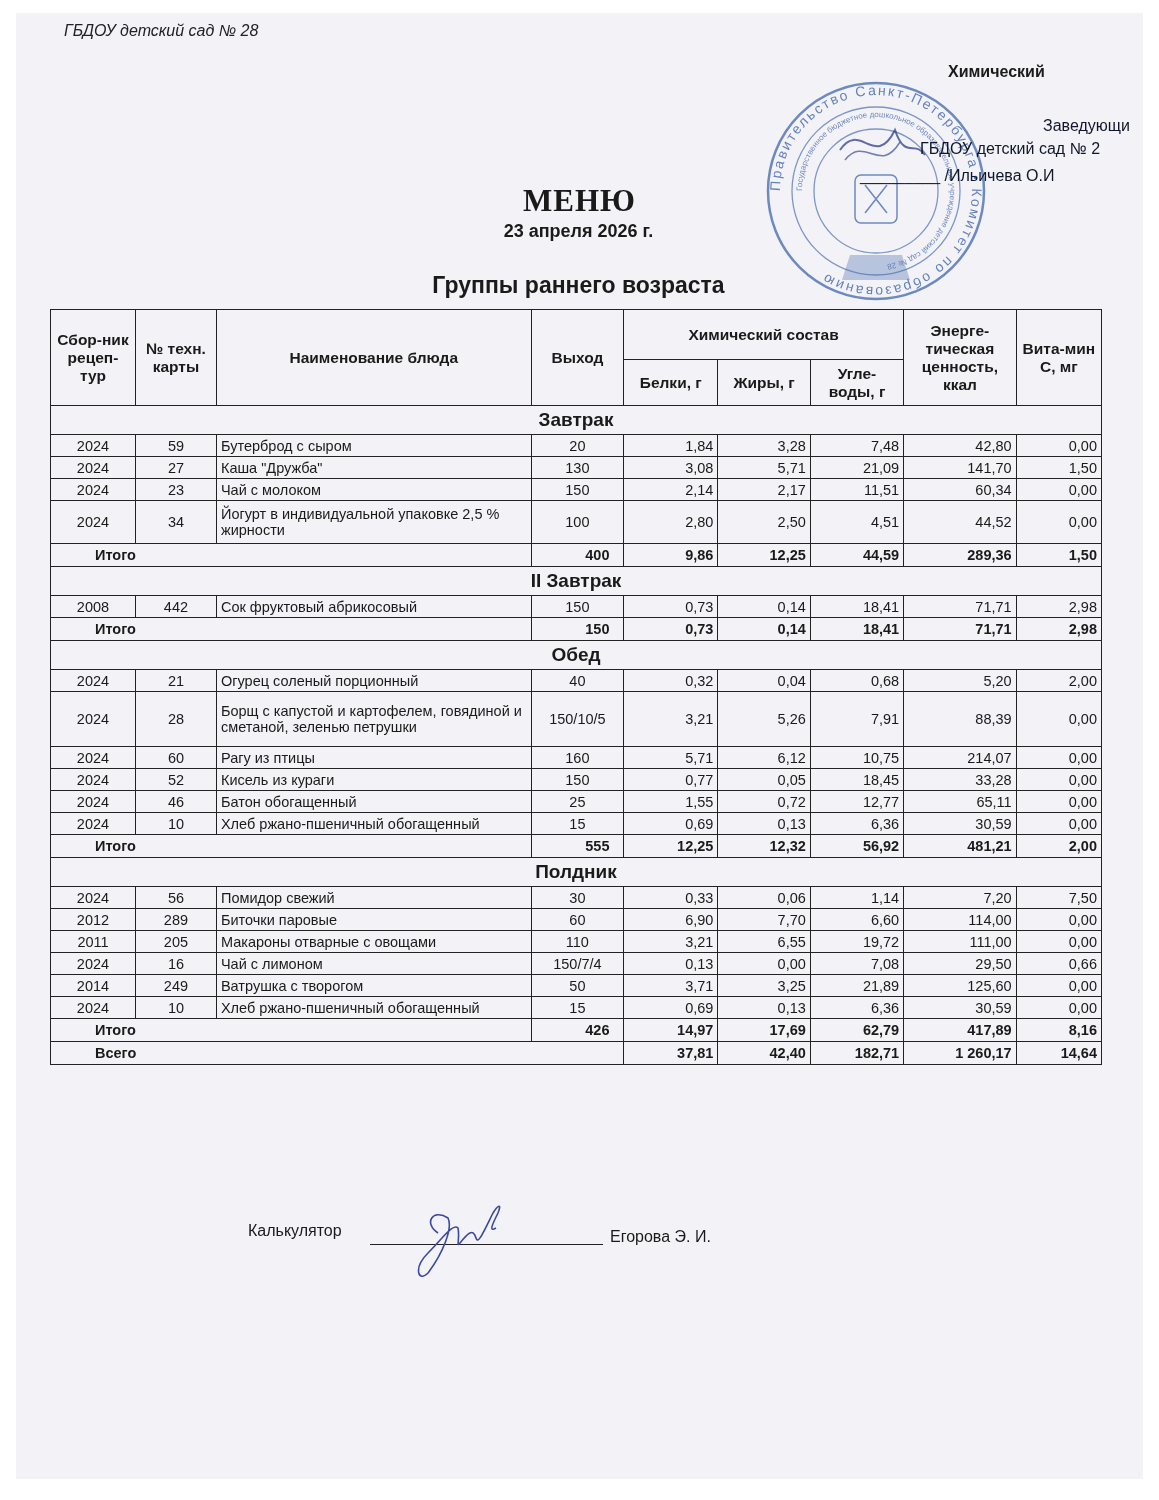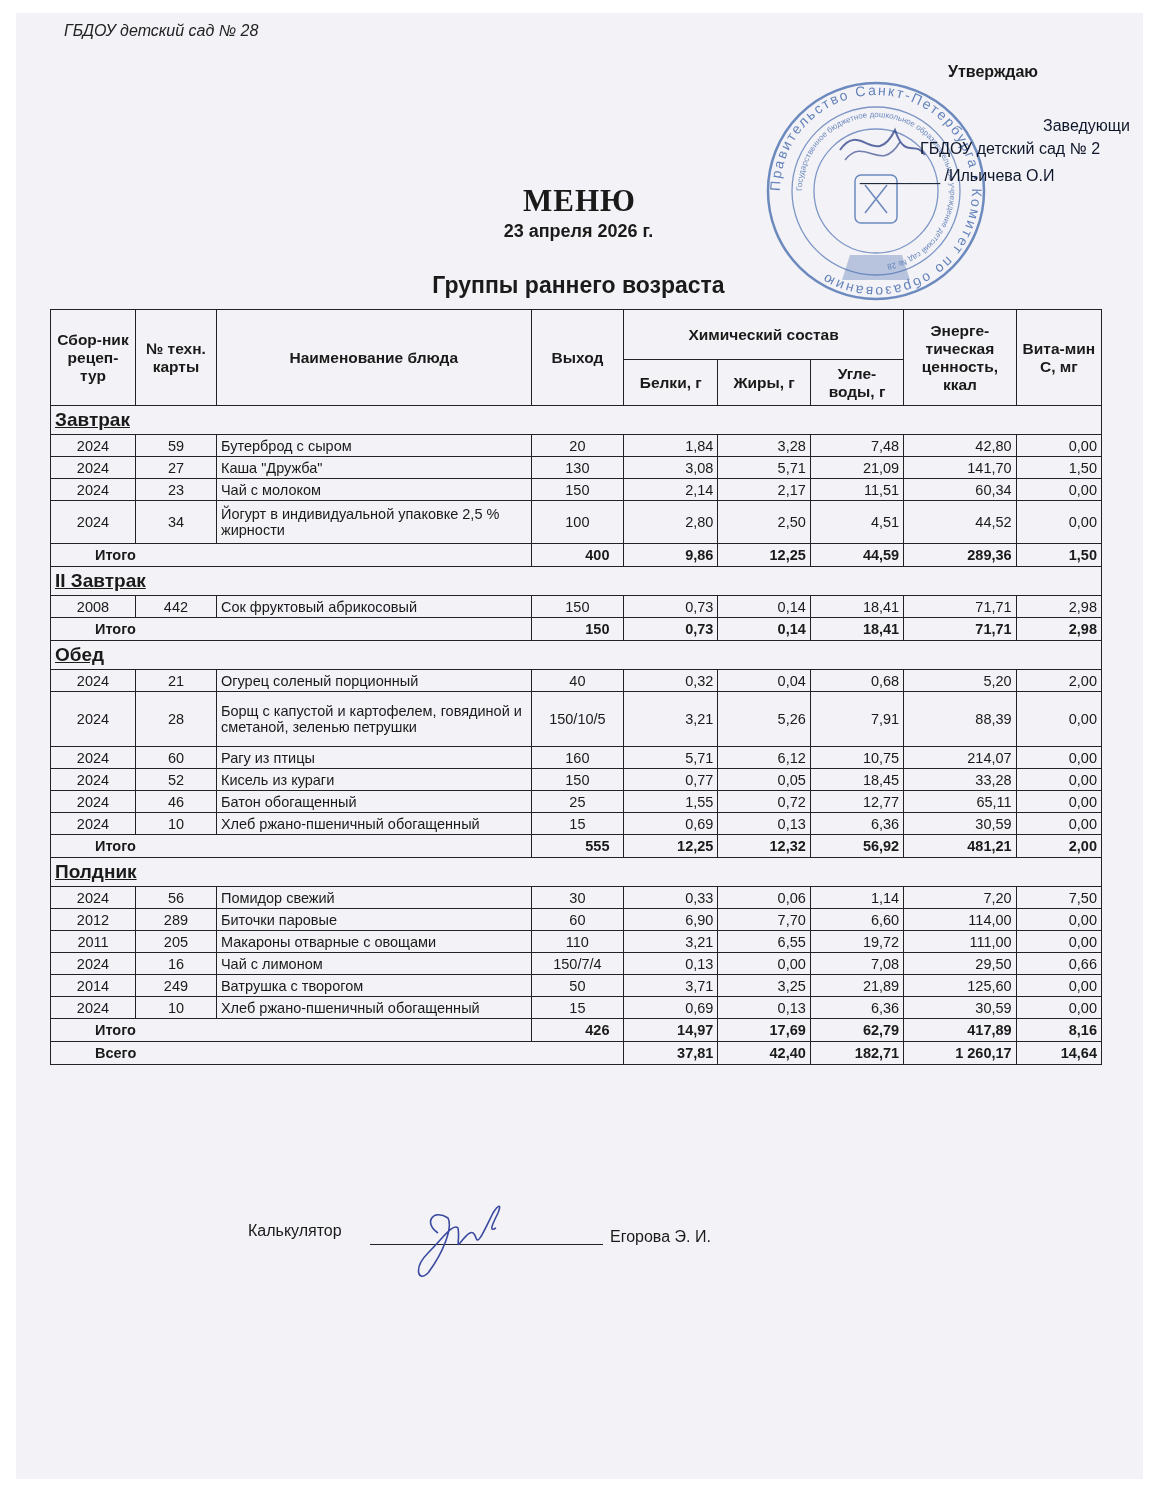--- a/index.html
+++ b/index.html
@@ -13,21 +13,21 @@
   .menu-title { top:183px; left:0; font-family:"Liberation Serif", serif; font-weight:bold; font-size:31px; letter-spacing:1px; }
   .date { top:221px; left:-1px; font-weight:bold; font-size:18px; }
   .group { top:272px; left:-1px; font-weight:bold; font-size:23px; }
   .stamp { position:absolute; left:765px; top:80px; width:222px; height:222px; }
   table.menu { position:absolute; left:50px; top:309px; width:1052px; border-collapse:collapse; font-size:14.5px; }
   table.menu th, table.menu td { border:1.5px solid #222; padding:0 4px; }
   table.menu th { font-weight:bold; font-size:15.5px; line-height:18px; text-align:center; }
   td.c { text-align:center; }
   td.r { text-align:right; padding-right:3px; }
   td.l { text-align:left;margin-left:18px; }
-  tr.section td { text-align:left; font-weight:bold; font-size:19px; height:28px;text-decoration:underline; }
+  tr.section td { text-align:center; font-weight:bold; font-size:19px; height:28px; }
   tr.row td { height:21px; line-height:16px; }
   tr.row.tall2 td { height:42px; }
   tr.row.tall3 td { height:54px; }
   tr.total td { font-weight:bold; height:22px;padding-left:44px; }
   .footer-label { position:absolute; left:248px; top:1222px; font-size:16px; }
   .footer-line { position:absolute; left:370px; top:1244px; width:233px; border-bottom:1.2px solid #222; }
   .footer-name { position:absolute; left:610px; top:1228px; font-size:16px; }
   .sig { position:absolute; left:398px; top:1193px; width:120px; height:90px; }
 </style>
 </head>
@@ -51,21 +51,21 @@
   <text font-size="8" fill="#4a6fb0" opacity="0.8" font-family="Liberation Sans, sans-serif">
     <textPath href="#innerArc">Государственное бюджетное дошкольное образовательное учреждение детский сад № 28</textPath>
   </text>
   <rect x="90" y="95" width="42" height="48" rx="6" fill="none" stroke="#4a6fb0" stroke-width="1.5" opacity="0.8"></rect>
   <path d="M100,105 L122,133 M122,105 L100,133" stroke="#4a6fb0" stroke-width="1.5" opacity="0.8"></path>
   <path d="M85,175 L137,175 L145,200 L77,200 Z" fill="#4a6fb0" opacity="0.35"></path>
   <path d="M75,70 C95,40 110,90 130,50 C140,80 150,60 160,75" fill="none" stroke="#2b3f8a" stroke-width="2" opacity="0.75"></path>
   <path d="M80,80 C100,55 115,95 135,62" fill="none" stroke="#2b3f8a" stroke-width="1.5" opacity="0.65"></path>
 </svg>
 
-<div class="approve">Утверждаю</div>
+<div class="approve">Химический</div>
 <div class="appr-line" style="left:1043px; top:117px;">Заведующи</div>
 <div class="appr-line" style="left:920px; top:140px;">ГБДОУ детский сад № 2</div>
 <div class="appr-line" style="left:860px; top:167px;">_________ /Ильичева О.И</div>
 
 <div class="title menu-title">МЕНЮ</div>
 <div class="title date">23 апреля 2026 г.</div>
 <div class="title group">Группы раннего возраста</div>
 
 <table class="menu">
   <colgroup>

